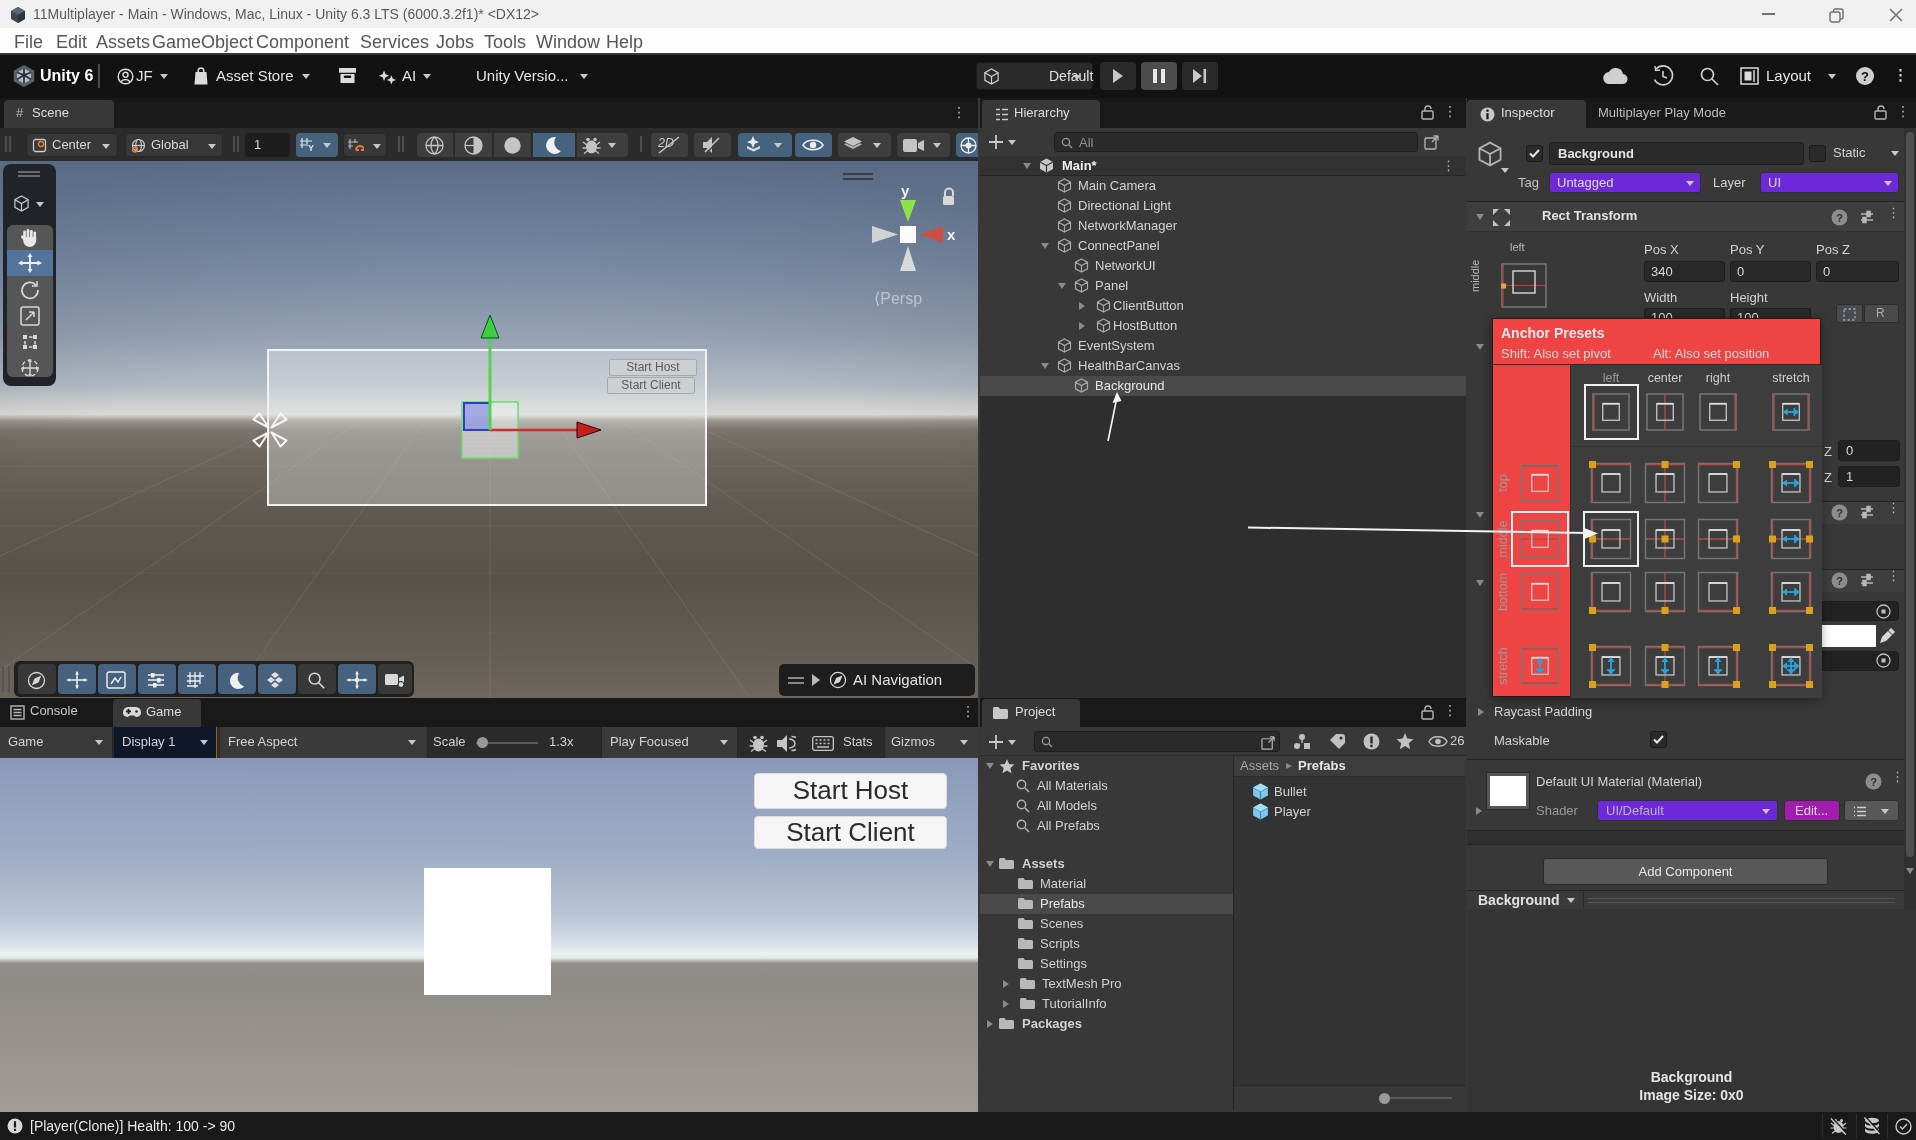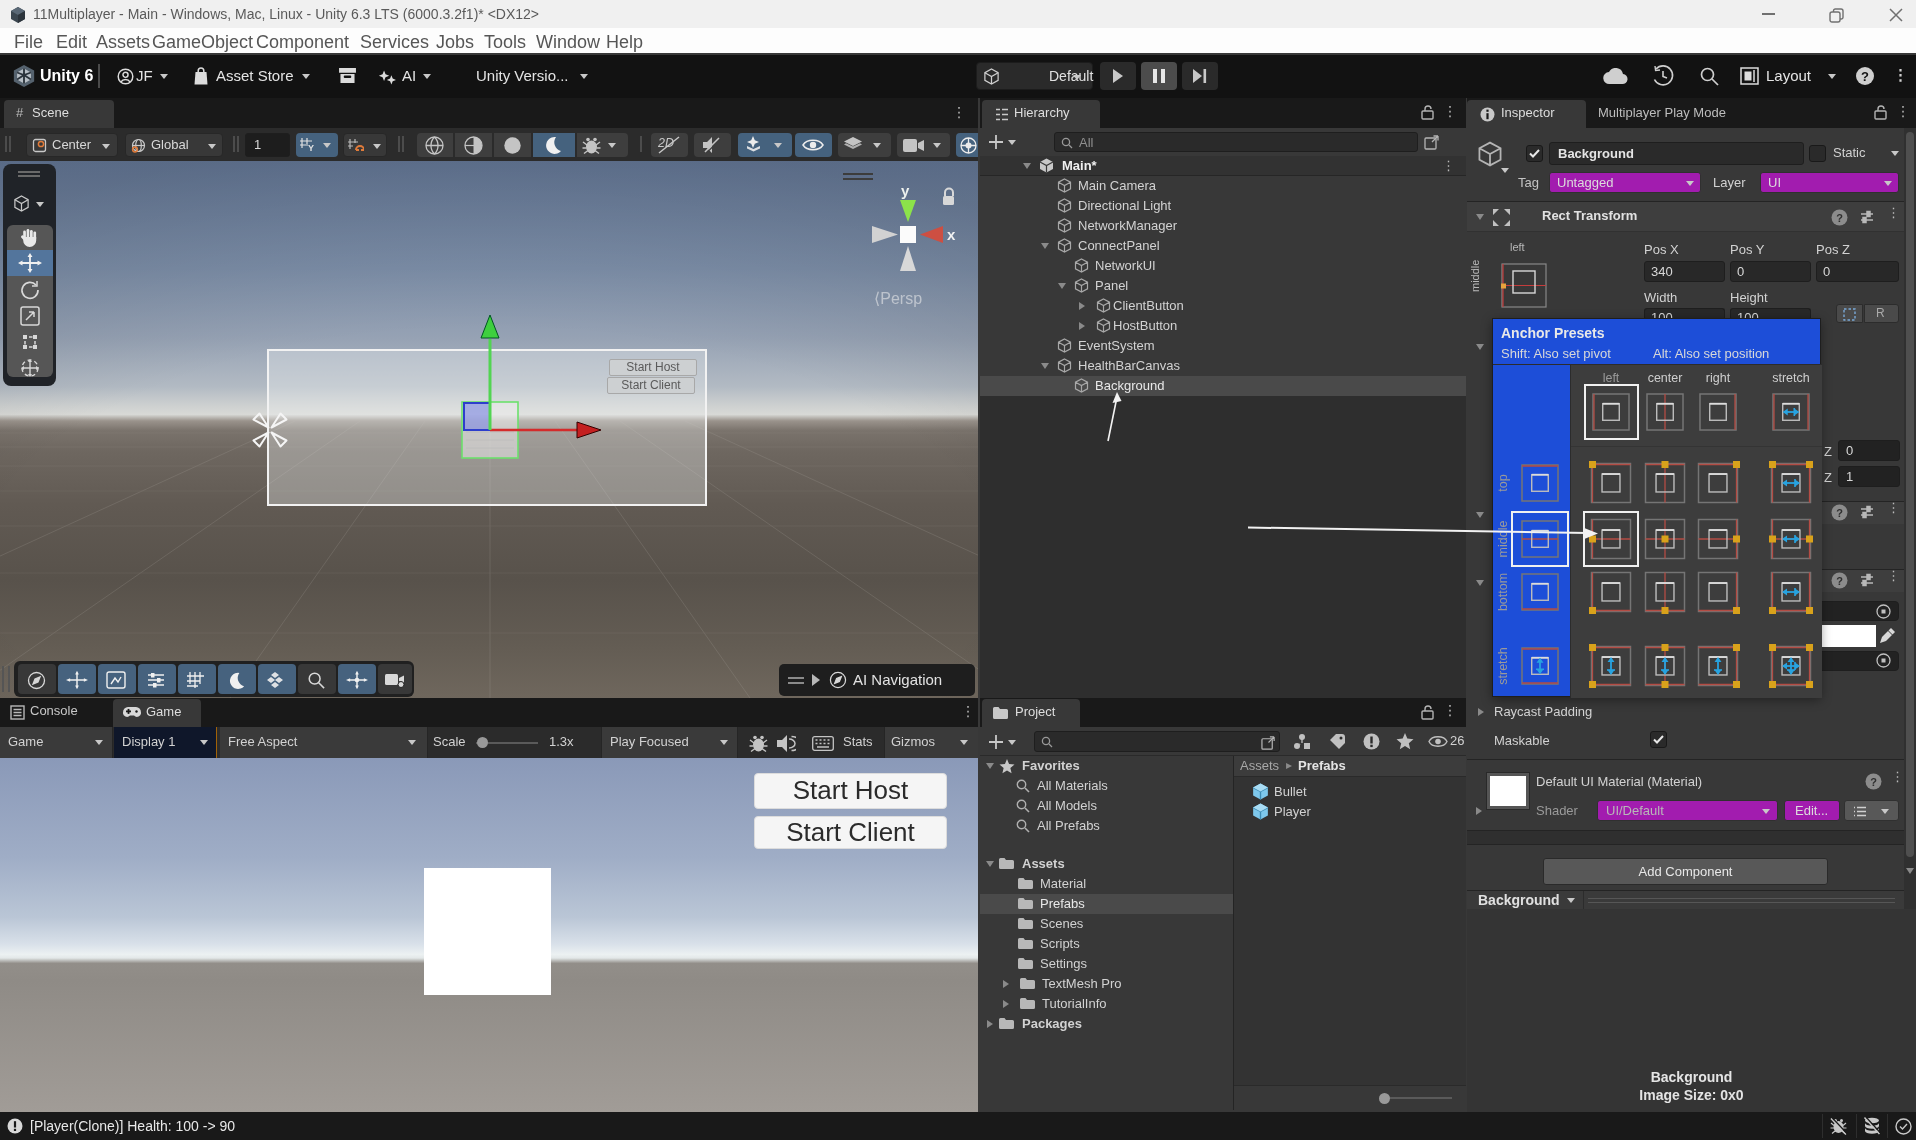--- a/index.html
+++ b/index.html
@@ -4,21 +4,21 @@
 <style>
 * { margin:0; padding:0; box-sizing:border-box; }
 html,body { width:1916px; height:1140px; overflow:hidden; background:#383838;
   font-family:"Liberation Sans", sans-serif; }
 .abs { position:absolute; }
 .txt { color:#d2d2d2; font-size:13px; }
 .tabbar { background:#191919; }
 .tab { background:#383838; border-radius:4px 4px 0 0; color:#dedede; font-size:13px; }
 .pill { background:#383838; border:1px solid #272727; border-radius:4px; color:#d8d8d8; font-size:13px; }
 .field { background:#252525; border:1px solid #1e1e1e; border-radius:3px; color:#d8d8d8; font-size:13px; }
-.drop { background:#a21caf; border:1px solid #303030; border-radius:3px; color:#dcdcdc; font-size:13px; }
+.drop { background:#6d28d9; border:1px solid #303030; border-radius:3px; color:#dcdcdc; font-size:13px; }
 .caret { display:inline-block; width:0; height:0; border-left:4px solid transparent; border-right:4px solid transparent; border-top:5px solid #c8c8c8; }
 .tri-r { display:inline-block; width:0; height:0; border-top:4px solid transparent; border-bottom:4px solid transparent; border-left:6px solid #8a8a8a; }
 .tri-d { display:inline-block; width:0; height:0; border-left:4px solid transparent; border-right:4px solid transparent; border-top:6px solid #8a8a8a; }
 .row { position:absolute; left:0; width:100%; height:20px; line-height:20px; white-space:nowrap; }
 </style>
 </head>
 <body>
 
 <div class="abs" style="left:0;top:0;width:1916px;height:30px;background:#f0f0f0;">
   <svg class="abs" style="left:9px;top:6px" width="18" height="18" viewBox="0 0 18 18">
@@ -948,21 +948,21 @@
     <svg class="abs" style="left:412px;top:500px" width="16" height="16" viewBox="0 0 16 16" fill="#d8d8d8">
       <path d="M1,15 L3,9 L9,3 L13,7 L7,13 Z"></path>
         <path d="M9.5,2.5 L12,0 L16,4 L13.5,6.5 Z"></path>
     </svg>
     <div class="abs field" style="left:340px;top:523px;width:92px;height:20px;background:#222;border-radius:4px;"></div>
     <svg class="abs" style="left:409px;top:525px" width="15" height="15" viewBox="0 0 15 15" fill="none" stroke="#c0c0c0" stroke-width="1.3">
       <circle cx="7.5" cy="7.5" r="6.5"></circle>
         <rect x="5.5" y="5.5" width="4" height="4" fill="#c0c0c0" stroke="none"></rect>
     </svg>
 
-    <div class="abs" style="left:25px;top:190px;width:329px;height:379px;background:#1d4ed8;border:1px solid #1e1e1e;box-shadow:0 3px 10px rgba(0,0,0,0.4);" id="anchorpopup">
+    <div class="abs" style="left:25px;top:190px;width:329px;height:379px;background:#ef4444;border:1px solid #1e1e1e;box-shadow:0 3px 10px rgba(0,0,0,0.4);" id="anchorpopup">
         <svg width="329" height="379" viewBox="0 0 329 379" style="position:absolute;left:0;top:0">
           <rect x="78" y="46" width="251" height="333" fill="#3d3d3d"></rect>
           <text x="8" y="19" font-size="14" font-weight="bold" fill="#e8e8e8" font-family="Liberation Sans">Anchor Presets</text>
           <text x="8" y="39" font-size="13" fill="#d8d8d8" font-family="Liberation Sans">Shift: Also set pivot</text>
           <text x="160" y="39" font-size="13" fill="#d8d8d8" font-family="Liberation Sans">Alt: Also set position</text>
           <line x1="0" y1="45.5" x2="329" y2="45.5" stroke="#2c2c2c" stroke-width="1"></line>
           <line x1="77.5" y1="46" x2="77.5" y2="379" stroke="#2c2c2c" stroke-width="1"></line>
           <line x1="78" y1="127.5" x2="329" y2="127.5" stroke="#343434" stroke-width="1"></line>
           <text x="118" y="63" font-size="12.5" fill="#9a9a9a" text-anchor="middle" font-family="Liberation Sans">left</text>
           <text x="172" y="63" font-size="12.5" fill="#cfcfcf" text-anchor="middle" font-family="Liberation Sans">center</text>

